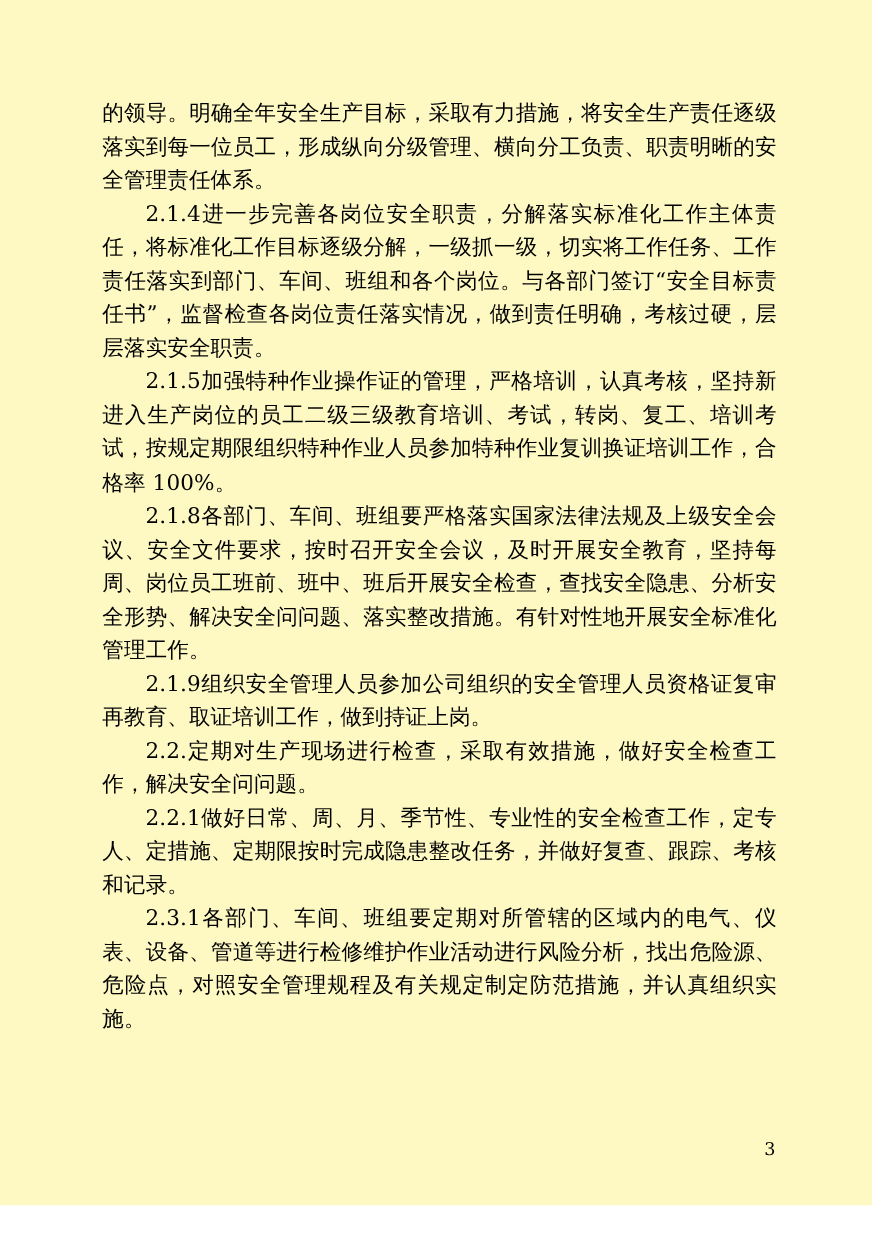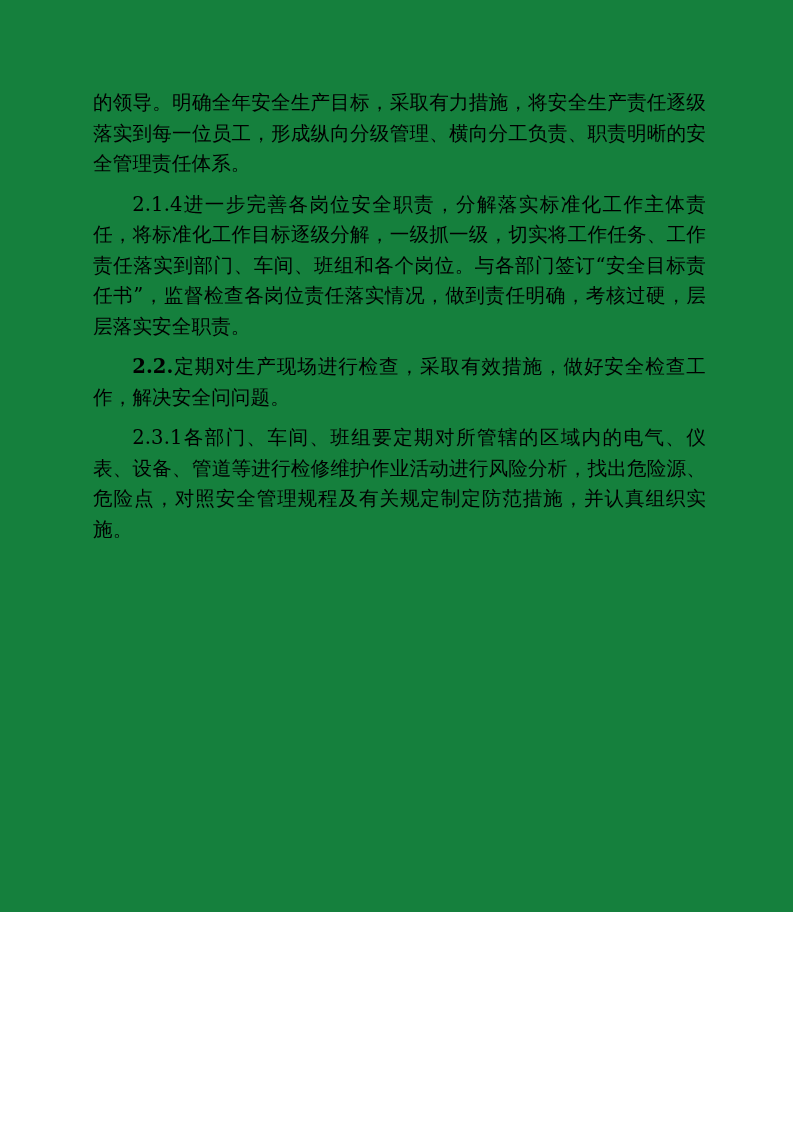--- a/index.html
+++ b/index.html
@@ -9,22 +9,22 @@
     background: #ffffff;
   }
   body {
     font-family: "DejaVu Serif", "Liberation Serif", serif;
     color: #000000;
     -webkit-font-smoothing: antialiased;
   }
   .page {
     position: relative;
     width: 793px;
-    height: 912px;
-    background: #15803d;
+    height: 1096px;
+    background: #fef9c3;
     box-sizing: border-box;
     overflow: hidden;
   }
   .text-block {
     position: absolute;
     left: 93px;
     top: 88px;
     width: 613px;
   }
   .para {
@@ -33,48 +33,51 @@
     font-size: 19.6px;
     line-height: 30.5px;
     text-align: justify;
     text-justify: inter-character;
     text-align-last: left;
     letter-spacing: 0.1px;
     word-break: break-all;
   }
   .para.indent {
     text-indent: 2em;
-    margin-top: 10px;
   }
   .para.noindent {
     text-indent: 0;
   }
   .num {
     font-family: "DejaVu Serif", "Liberation Serif", serif;
   }
   .num-bold {
-    font-weight: bold;
+    font-weight: normal;
   }
   .page-number {
     position: absolute;
     right: 88px;
     top: 1036px;
     font-size: 16px;
     line-height: 18px;
     font-family: "DejaVu Serif", "Liberation Serif", serif;
     color: #000000;
   }
 </style>
 </head>
 <body>
 
 <div class="page">
 
   <div class="text-block" id="body-container">
       <p class="para noindent"><span>的领导。明确全年安全生产目标，采取有力措施，将安全生产责任逐级落实到每一位员工，形成纵向分级管理、横向分工负责、职责明晰的安全管理责任体系。</span></p>
       <p class="para indent"><span class="num">2.1.4</span><span>进一步完善各岗位安全职责，分解落实标准化工作主体责任，将标准化工作目标逐级分解，一级抓一级，切实将工作任务、工作责任落实到部门、车间、班组和各个岗位。与各部门签订“安全目标责任书”，监督检查各岗位责任落实情况，做到责任明确，考核过硬，层层落实安全职责。</span></p>
+      <p class="para indent"><span class="num">2.1.5</span><span>加强特种作业操作证的管理，严格培训，认真考核，坚持新进入生产岗位的员工二级三级教育培训、考试，转岗、复工、培训考试，按规定期限组织特种作业人员参加特种作业复训换证培训工作，合格率 100%。</span></p>
+      <p class="para indent"><span class="num">2.1.8</span><span>各部门、车间、班组要严格落实国家法律法规及上级安全会议、安全文件要求，按时召开安全会议，及时开展安全教育，坚持每周、岗位员工班前、班中、班后开展安全检查，查找安全隐患、分析安全形势、解决安全问问题、落实整改措施。有针对性地开展安全标准化管理工作。</span></p>
+      <p class="para indent"><span class="num">2.1.9</span><span>组织安全管理人员参加公司组织的安全管理人员资格证复审再教育、取证培训工作，做到持证上岗。</span></p>
       <p class="para indent"><span class="num num-bold">2.2.</span><span>定期对生产现场进行检查，采取有效措施，做好安全检查工作，解决安全问问题。</span></p>
+      <p class="para indent"><span class="num">2.2.1</span><span>做好日常、周、月、季节性、专业性的安全检查工作，定专人、定措施、定期限按时完成隐患整改任务，并做好复查、跟踪、考核和记录。</span></p>
       <p class="para indent"><span class="num">2.3.1</span><span>各部门、车间、班组要定期对所管辖的区域内的电气、仪表、设备、管道等进行检修维护作业活动进行风险分析，找出危险源、危险点，对照安全管理规程及有关规定制定防范措施，并认真组织实施。</span></p>
     </div>
 
   <div class="page-number">3</div>
 
 </div>
 
 </body></html>

